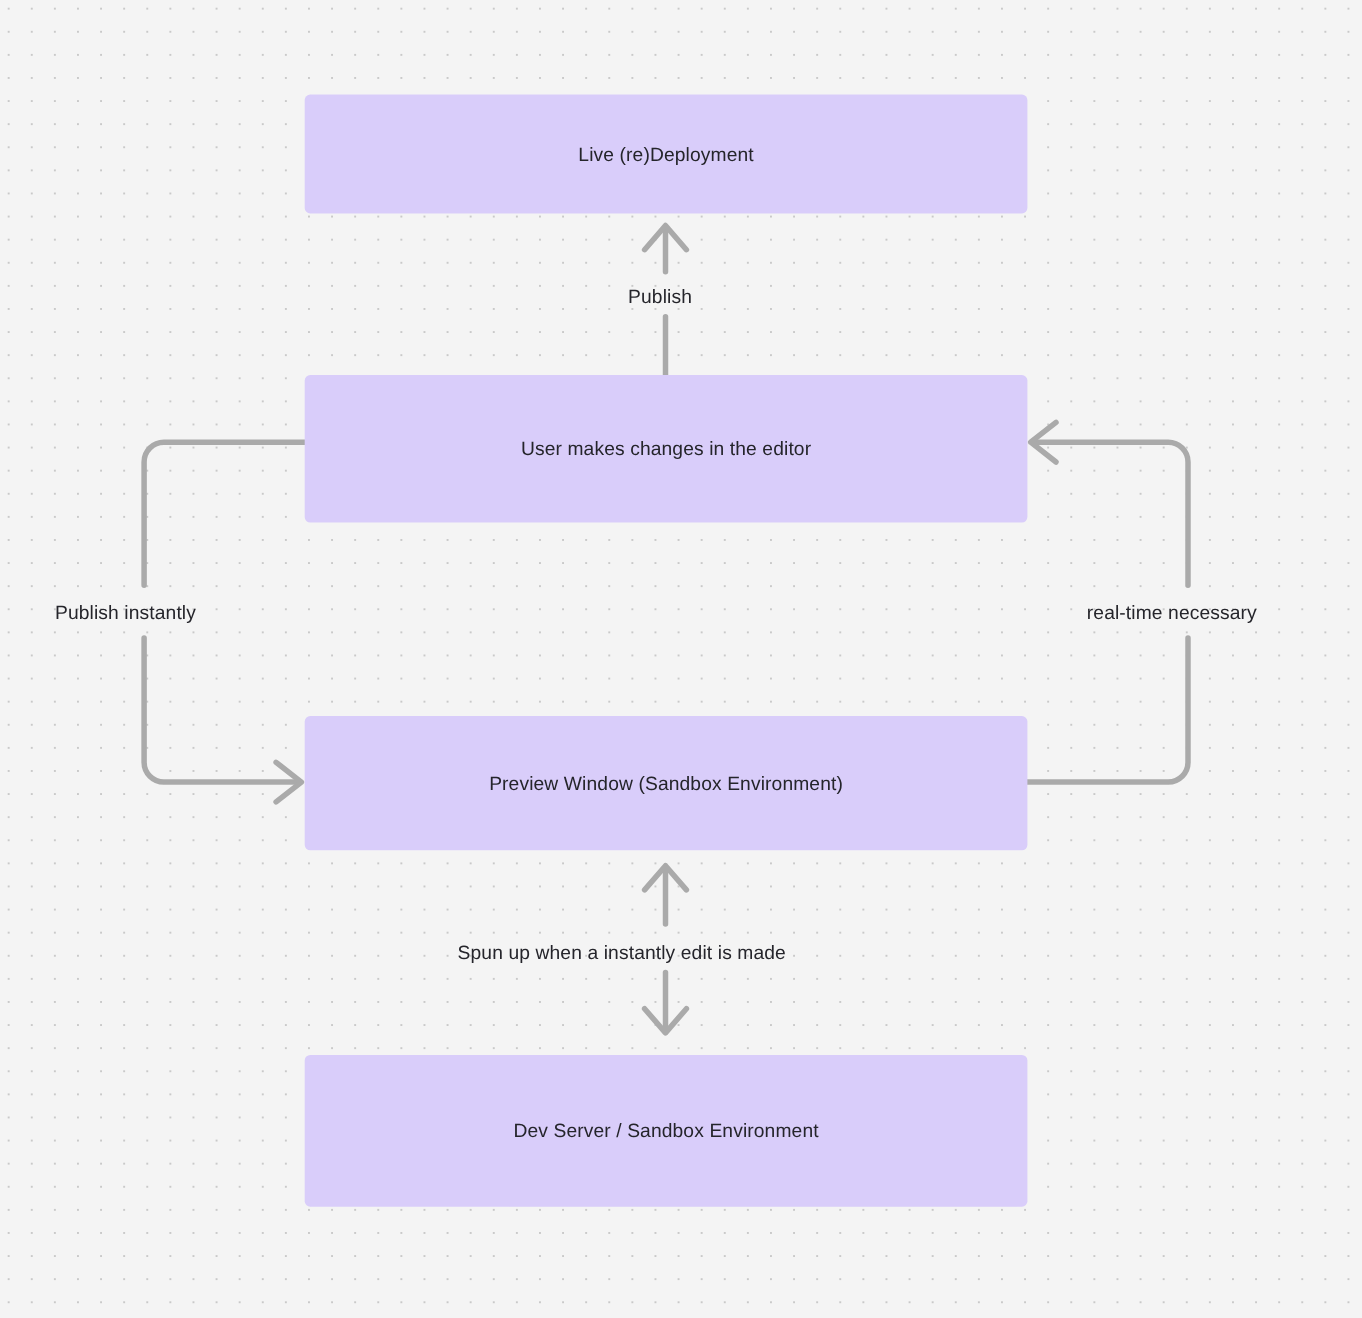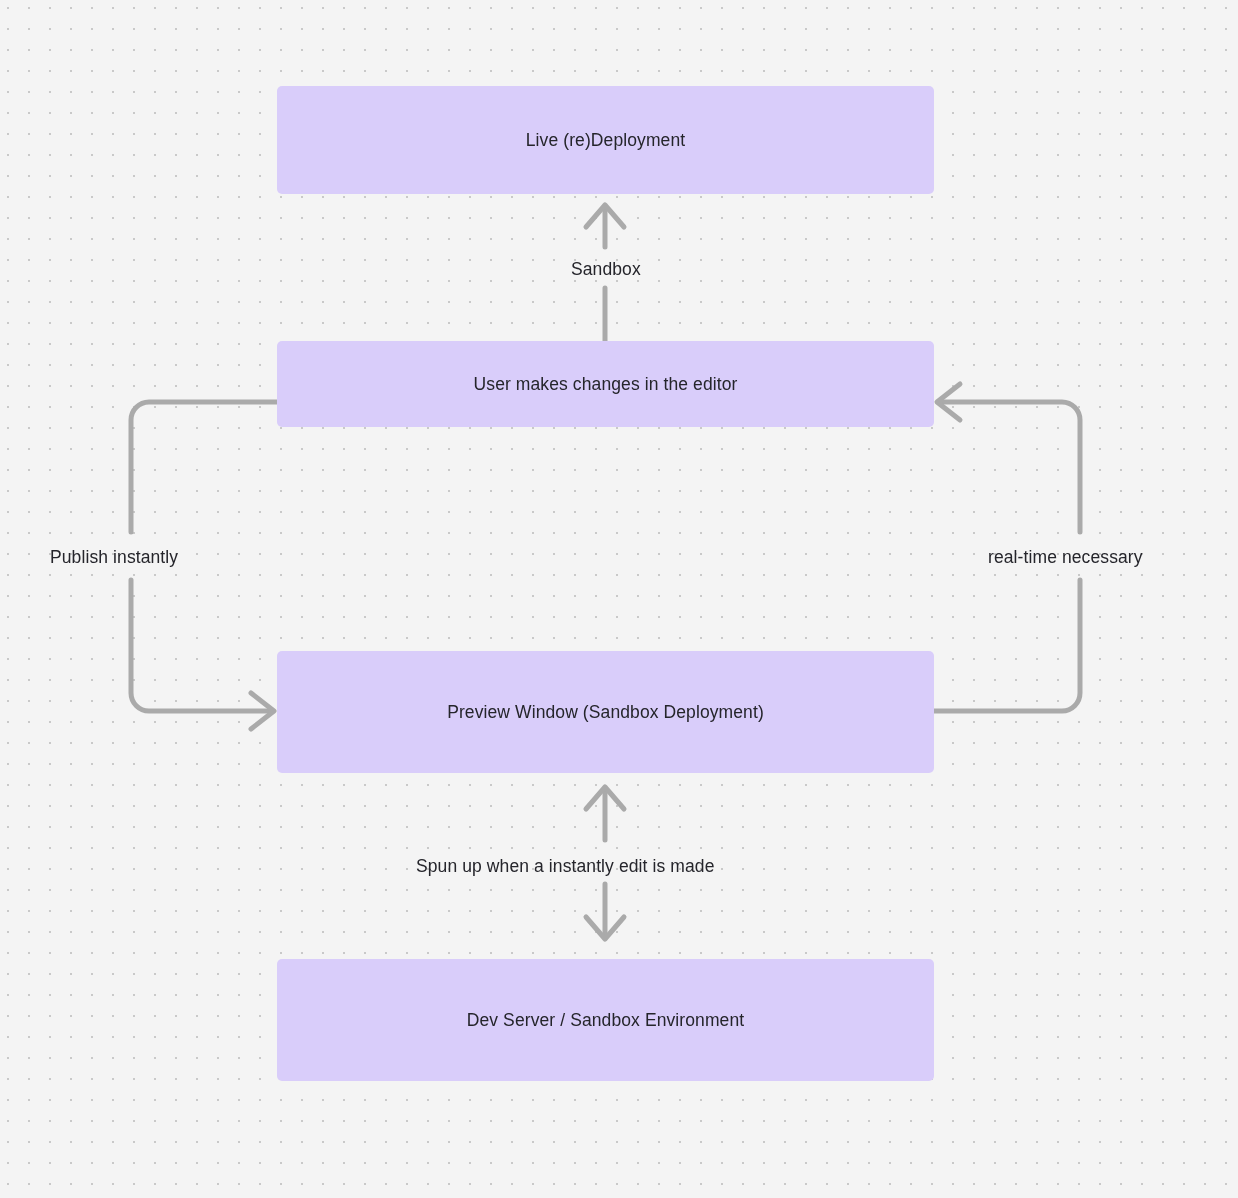--- a/index.html
+++ b/index.html
@@ -43,23 +43,23 @@
     align-items: center;
     justify-content: center;
     color: #25252b;
     font-size: 17.5px;
     letter-spacing: 0.1px;
     text-align: center;
     line-height: 1.3;
   }
 
   #node-live        { left: 277px; top: 62px;  width: 657px; height: 108px; margin-top: 24px; }
-  #node-editor      { left: 277px; top: 341px; width: 657px; height: 86px; }
+  #node-editor      { left: 277px; top: 341px; width: 657px; height: 134px; }
   #node-preview     { left: 277px; top: 651px; width: 657px; height: 122px; }
-  #node-devserver   { left: 277px; top: 959px; width: 657px; height: 122px; }
+  #node-devserver   { left: 277px; top: 959px; width: 657px; height: 138px; }
 
   .edge-label {
     position: absolute;
     color: #25252b;
     font-size: 17.5px;
     letter-spacing: 0.1px;
     white-space: nowrap;
     line-height: 1.2;
   }
 
@@ -103,28 +103,28 @@
 
   <div class="node" id="node-live">
     <span>Live (re)Deployment</span>
   </div>
 
   <div class="node" id="node-editor">
     <span>User makes changes in the editor</span>
   </div>
 
   <div class="node" id="node-preview">
-    <span>Preview Window (Sandbox Deployment)</span>
+    <span>Preview Window (Sandbox Environment)</span>
   </div>
 
   <div class="node" id="node-devserver">
     <span>Dev Server / Sandbox Environment</span>
   </div>
 
-  <div class="edge-label" id="label-publish">Sandbox</div>
+  <div class="edge-label" id="label-publish">Publish</div>
 
   <div class="edge-label" id="label-updates">Publish instantly</div>
 
   <div class="edge-label" id="label-realtime">real-time necessary</div>
 
   <div class="edge-label" id="label-spun">Spun up when a instantly edit is made</div>
 
 </div>
 
 </body></html>

